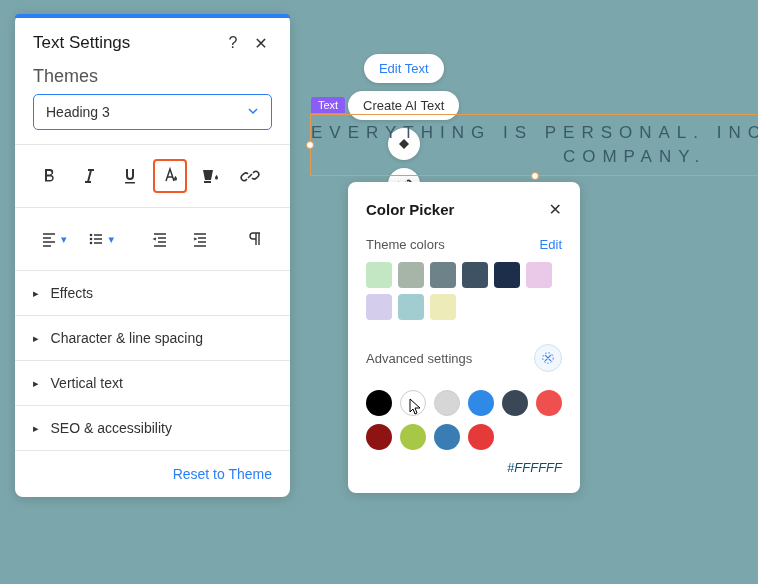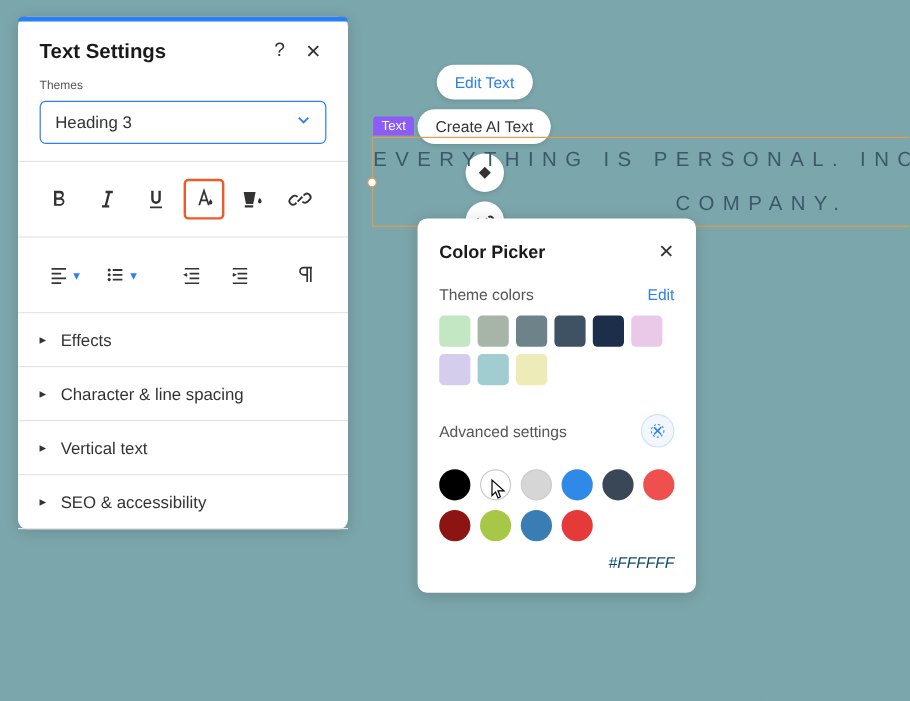--- a/index.html
+++ b/index.html
@@ -2,24 +2,24 @@
 <html><head>
 <meta charset="utf-8">
 <style>
 * { box-sizing: border-box; margin: 0; padding: 0; }
 body { font-family: -apple-system, BlinkMacSystemFont, "Segoe UI", Helvetica, Arial, sans-serif; background: #7ba6ab; width: 758px; height: 584px; overflow: hidden; position: relative; }
 
 
 .settings-panel { position: absolute; left: 15px; top: 14px; width: 275px; background: #fff; border-radius: 8px; box-shadow: 0 2px 12px rgba(0,0,0,0.15); }
 .blue-bar { height: 4px; background: #2b7ff5; border-radius: 8px 8px 0 0; }
 .panel-header { display: flex; align-items: center; padding: 14px 18px 12px; }
-.panel-title { font-size: 17px; font-weight: 700; color: #1a1a1a; flex: 1; }
+.panel-title { font-size: 17px; font-weight: 400; color: #1a1a1a; flex: 1; }
 .header-icon { width: 22px; height: 22px; display: flex; align-items: center; justify-content: center; color: #333; cursor: pointer; margin-left: 6px; font-size: 16px; }
 .section { padding: 0 18px 14px; }
-.section-label { font-size: 10px; color: #555; margin-bottom: 7px; }
+.section-label { font-size: 18px; color: #555; margin-bottom: 7px; }
 .select-box { width: 100%; height: 36px; border: 1px solid #2b7ff5; border-radius: 5px; display: flex; align-items: center; padding: 0 12px; cursor: pointer; justify-content: space-between; }
 .select-text { font-size: 14px; color: #333; }
 .chevron { color: #2b7ff5; }
 
 .divider { height: 1px; background: #e5e5e5; }
 
 .format-row { display: flex; gap: 6px; padding: 14px 18px; align-items: center; }
 .fmt-btn { width: 34px; height: 34px; display: flex; align-items: center; justify-content: center; cursor: pointer; color: #333; border-radius: 4px; position: relative; }
 .fmt-btn.active { border: 2px solid #f05a28; }
 .fmt-btn svg { width: 20px; height: 20px; }
@@ -39,21 +39,21 @@
 .toolbar { position: absolute; display: flex; gap: 8px; align-items: center; flex-direction: column; }
 .pill { background: #fff; border-radius: 18px; padding: 7px 15px; font-size: 13px; cursor: pointer; box-shadow: 0 1px 4px rgba(0,0,0,0.15); display: flex; align-items: center; justify-content: center; color: #333; }
 .pill.blue { color: #2b7ff5; font-weight: 500; }
 .circ { width: 32px; height: 32px; background: #fff; border-radius: 50%; display: flex; align-items: center; justify-content: center; cursor: pointer; box-shadow: 0 1px 4px rgba(0,0,0,0.15); color: #333; }
 .circ svg { width: 16px; height: 16px; }
 
 
 .text-element { position: absolute; left: 310px; top: 114px; right: 0; border: 1px solid #e89a4c; border-right: none; background: transparent; }
 .text-tag { position: absolute; top: -18px; left: 0; background: #8b5cf6; color: #fff; font-size: 11px; padding: 2px 7px; border-radius: 3px 3px 0 0; }
 .text-content { padding: 8px 0; color: #3a5a6a; font-size: 17px; letter-spacing: 7px; text-align: left; white-space: nowrap; overflow: hidden; }
-.text-content .line2 { display: block; text-align: center; padding-left: 200px; margin-top: 17px; }
+.text-content .line2 { display: block; text-align: center; padding-left: 200px; margin-top: 4px; }
 .handle { position: absolute; width: 8px; height: 8px; border-radius: 50%; background: #fff; border: 1px solid #e89a4c; }
 .handle.l { left: -5px; top: 50%; transform: translateY(-50%); }
 .handle.b { left: 50%; bottom: -5px; transform: translateX(-50%); }
 
 
 .picker-panel { position: absolute; left: 316px; top: 182px; width: 232px; background: #fff; border-radius: 8px; box-shadow: 0 2px 12px rgba(0,0,0,0.15); padding: 18px; margin-left: 32px; }
 .picker-header { display: flex; align-items: center; justify-content: space-between; margin-bottom: 18px; }
 .picker-title { font-size: 15px; font-weight: 600; color: #1a1a1a; }
 .picker-close { cursor: pointer; font-size: 16px; color: #333; }
 .picker-section-header { display: flex; justify-content: space-between; align-items: center; margin-bottom: 10px; }
@@ -181,20 +181,23 @@
   <div class="collapsible">
       <span class="coll-arrow">▸</span>
       <span>Vertical text</span>
     </div>
   <div class="divider"></div>
   <div class="collapsible">
       <span class="coll-arrow">▸</span>
       <span>SEO &amp; accessibility</span>
     </div>
   <div class="divider"></div>
+  <div class="reset-row">
+    <button class="reset-link">Reset to Theme</button>
+  </div>
 </div>
 
 <div class="toolbar" style="left:348px; top:54px;">
   <div class="pill blue">Edit Text</div>
   <div class="pill">Create AI Text</div>
   <div class="circ">
       <svg viewBox="0 0 16 16">
         <path d="M3 8l5-5 5 5-5 5z" fill="currentColor"></path>
       </svg>
     </div>

